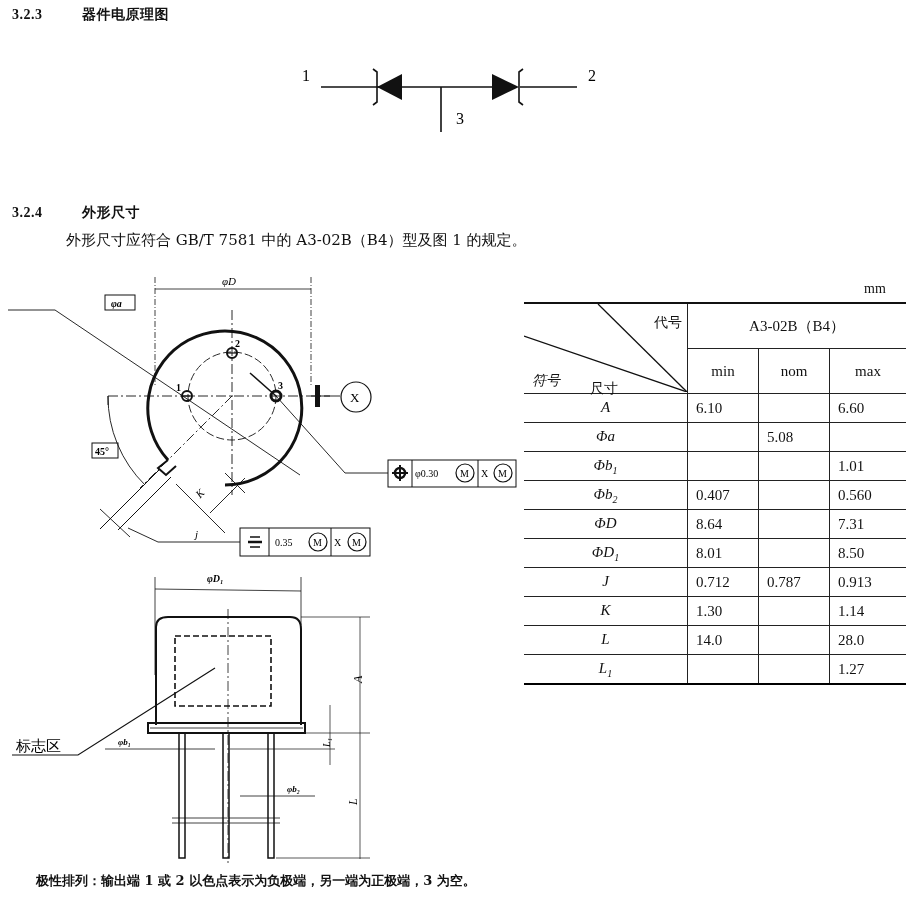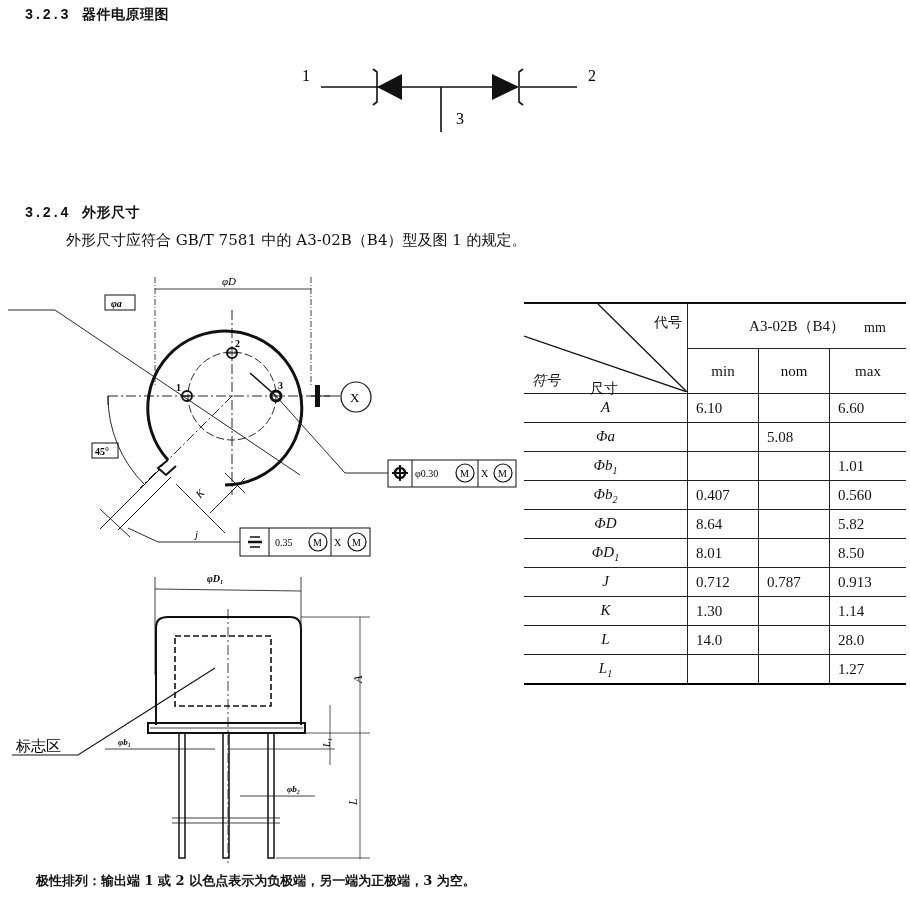--- a/index.html
+++ b/index.html
@@ -1,25 +1,25 @@
 <!DOCTYPE html>
 <html><head>
   <meta charset="utf-8">
   <style>
     html, body { margin: 0; padding: 0; background: #ffffff; }
     body { width: 910px; height: 900px; position: relative; overflow: hidden; color: #111; font-family: "DejaVu Serif", "Liberation Serif", serif; }
     .abs { position: absolute; }
-    .sec-title { font-family: Liberation Mono, monospace; font-weight: bold; font-size: 14px; letter-spacing: 0.5px; text-align: center; }
+    .sec-title { font-family: Liberation Serif, serif; font-weight: bold; font-size: 14px; letter-spacing: 0.5px; }
     .sec-num { display: inline-block; width: 70px; }
     .para { font-family: "DejaVu Serif", "Liberation Serif", serif; font-size: 15px; }
     .note { font-family: "DejaVu Serif", "Liberation Serif", serif; font-size: 13px; font-weight: bold; }
     svg text { font-family: "Liberation Serif", serif; }
 
     
-    .unit { font-family: "Liberation Serif", serif; font-size: 14px; margin-top: 39px; }
+    .unit { font-family: "Liberation Serif", serif; font-size: 14px; }
     table.dims { position: absolute; left: 524px; top: 302px; width: 382px; border-collapse: collapse; font-family: "Liberation Serif", serif; font-size: 15px; }
     table.dims td { height: 28px; padding: 0; border-bottom: 1.5px solid #222; }
     table.dims tr.first td { border-top: 2px solid #111; }
     table.dims tr.last td { border-bottom: 2px solid #000000; }
     table.dims td.v { border-left: 1.5px solid #222; padding-left: 8px; }
     table.dims td.sym { text-align: center; font-style: italic; width: 163px; }
     table.dims td.h { text-align: center; border-left: 1.5px solid #222; }
     td.diag { position: relative; height: 88px !important; }
     .diag-svg { position: absolute; left: 0; top: 0; }
     .diag-t { position: absolute; font-family: "DejaVu Sans", sans-serif; font-size: 14px; }
@@ -241,21 +241,21 @@
   <tr>
     <td class="sym"><span>Φ</span><span>b</span><sub>2</sub></td>
     <td class="v">0.407</td>
     <td class="v"></td>
     <td class="v">0.560</td>
   </tr>
   <tr>
     <td class="sym"><span>Φ</span><span>D</span><sub></sub></td>
     <td class="v">8.64</td>
     <td class="v"></td>
-    <td class="v">5.82</td>
+    <td class="v">7.31</td>
   </tr>
   <tr>
     <td class="sym"><span>Φ</span><span>D</span><sub>1</sub></td>
     <td class="v">8.01</td>
     <td class="v"></td>
     <td class="v">8.50</td>
   </tr>
   <tr>
     <td class="sym"><span></span><span>J</span><sub></sub></td>
     <td class="v">0.712</td>

